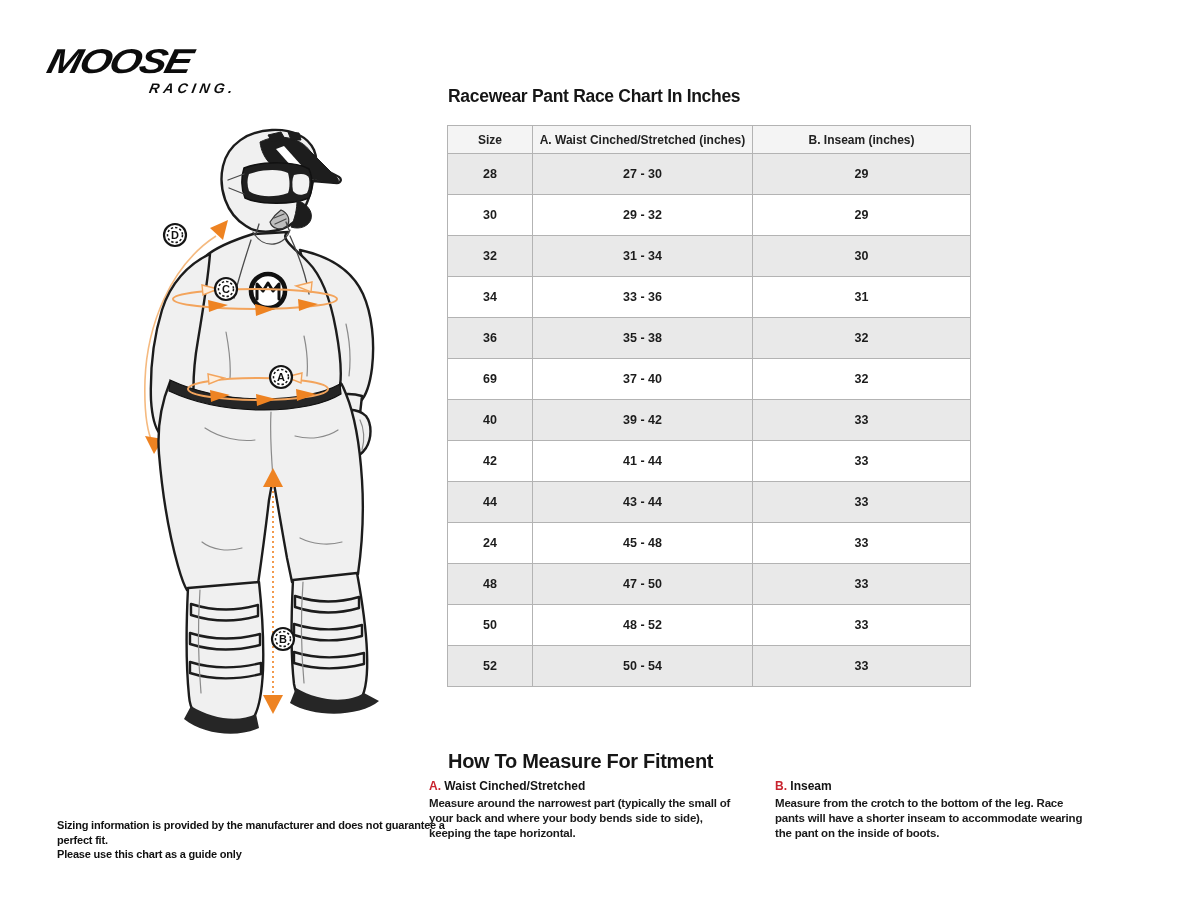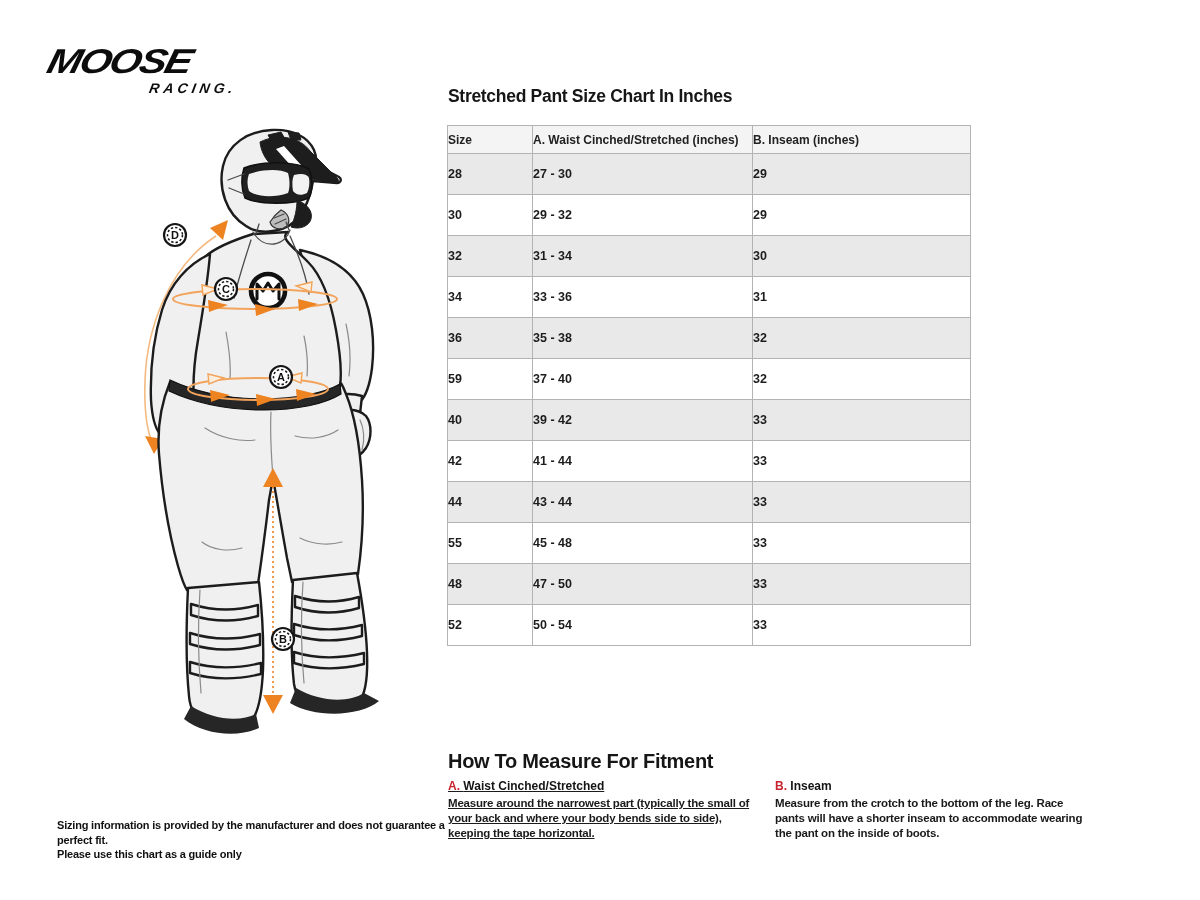--- a/index.html
+++ b/index.html
@@ -13,31 +13,31 @@
               color:#0c0c0c;white-space:nowrap;}
   .logo-racing{font-style:italic;font-weight:700;font-size:14px;letter-spacing:4px;
                color:#0c0c0c;text-align:right;width:186px;margin-top:-2px;
                transform:skewX(-10deg);transform-origin:left top;white-space:nowrap;}
 
   
   .chart-title{position:absolute;left:448px;top:86px;margin:0;font-size:17.5px;font-weight:700;
                letter-spacing:-.3px;color:#161616;}
   .size-table{position:absolute;left:447px;top:125px;width:523px;border-collapse:collapse;
               table-layout:fixed;}
-  .size-table th,.size-table td{border:1px solid #b3b3b3;text-align:left;vertical-align:middle;
+  .size-table th,.size-table td{border:1px solid #b3b3b3;text-align:center;vertical-align:middle;
               padding:0;box-sizing:border-box;}
   .size-table th{height:28px;background:#f4f4f4;font-size:12px;font-weight:700;color:#222;}
   .size-table td{height:41px;font-size:12.5px;font-weight:700;color:#1c1c1c;background:#ffffff;margin-left:38px;}
   .size-table tbody tr:nth-child(odd) td{background:#e9e9e9;}
 
   
   .measure-heading{position:absolute;left:448px;top:750px;margin:0;font-size:20px;
                    font-weight:700;letter-spacing:-.3px;color:#161616;}
   .measure-col{position:absolute;top:779px;font-size:11.5px;line-height:15px;}
-  .measure-col-a{left:448px;width:302px;text-decoration:underline;}
+  .measure-col-a{left:429px;width:302px;}
   .measure-col-b{left:775px;width:315px;}
   .measure-label{margin:0 0 2px 0;font-weight:700;font-size:12px;color:#141414;}
   .measure-key{color:#c8232e;font-weight:700;}
   .measure-text{margin:0;font-weight:700;letter-spacing:-.2px;color:#1a1a1a;}
 
   
   .disclaimer{position:absolute;left:57px;top:818px;width:390px;font-size:11px;
               line-height:14.5px;font-weight:700;letter-spacing:-.2px;color:#111;}
 
   
@@ -179,21 +179,21 @@
         <circle class="badge-dash" r="7.5"></circle>
       <text class="badge-letter" y="4">A</text>
     </g>
     <g transform="translate(233,521)">
       <circle class="badge-ring" r="11"></circle>
         <circle class="badge-dash" r="7.5"></circle>
       <text class="badge-letter" y="4">B</text>
     </g>
   </svg>
 
-  <h1 class="chart-title">Stretched Pant Size Chart In Inches</h1>
+  <h1 class="chart-title">Racewear Pant Race Chart In Inches</h1>
 
   <table class="size-table">
     <colgroup>
         <col style="width:85px">
         <col style="width:220px">
         <col style="width:218px">
       </colgroup>
     <thead>
       <tr>
         <th>Size</th>
@@ -221,47 +221,52 @@
           <td>34</td>
           <td>33 - 36</td>
           <td>31</td>
         </tr>
       <tr>
           <td>36</td>
           <td>35 - 38</td>
           <td>32</td>
         </tr>
       <tr>
-          <td>59</td>
+          <td>69</td>
           <td>37 - 40</td>
           <td>32</td>
         </tr>
       <tr>
           <td>40</td>
           <td>39 - 42</td>
           <td>33</td>
         </tr>
       <tr>
           <td>42</td>
           <td>41 - 44</td>
           <td>33</td>
         </tr>
       <tr>
           <td>44</td>
           <td>43 - 44</td>
           <td>33</td>
         </tr>
       <tr>
-          <td>55</td>
+          <td>24</td>
           <td>45 - 48</td>
           <td>33</td>
         </tr>
       <tr>
           <td>48</td>
           <td>47 - 50</td>
+          <td>33</td>
+        </tr>
+      <tr>
+          <td>50</td>
+          <td>48 - 52</td>
           <td>33</td>
         </tr>
       <tr>
           <td>52</td>
           <td>50 - 54</td>
           <td>33</td>
         </tr>
     </tbody>
   </table>
 

